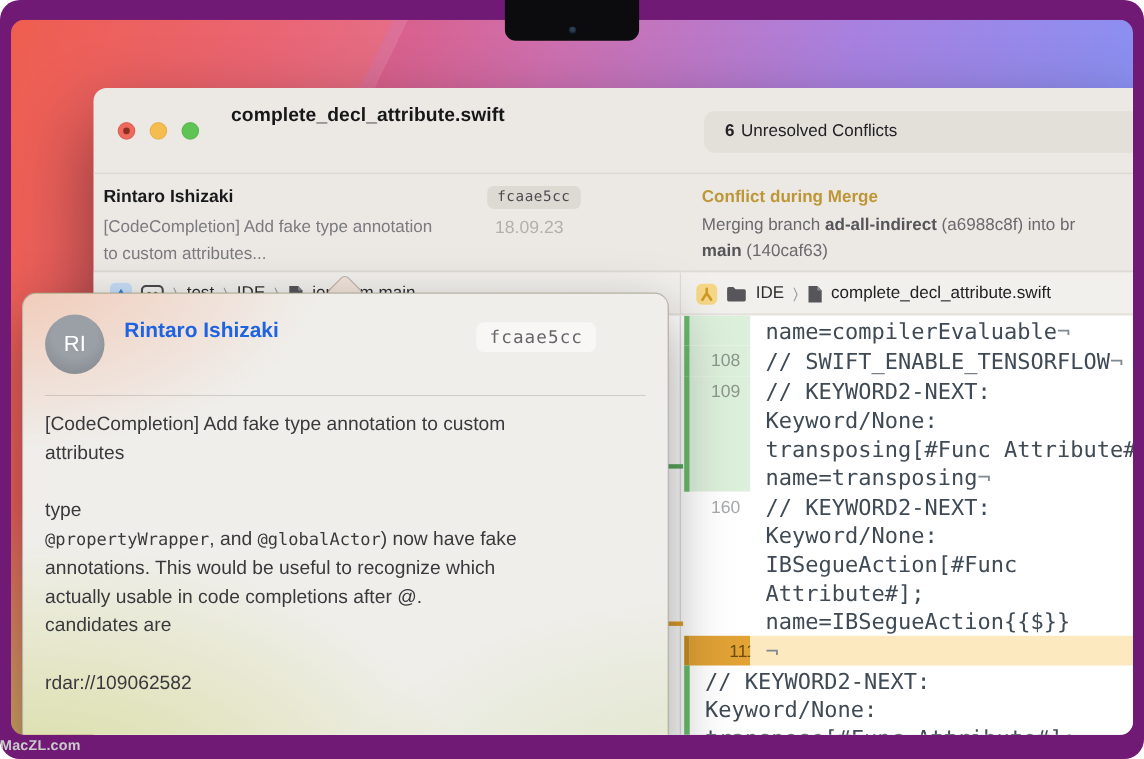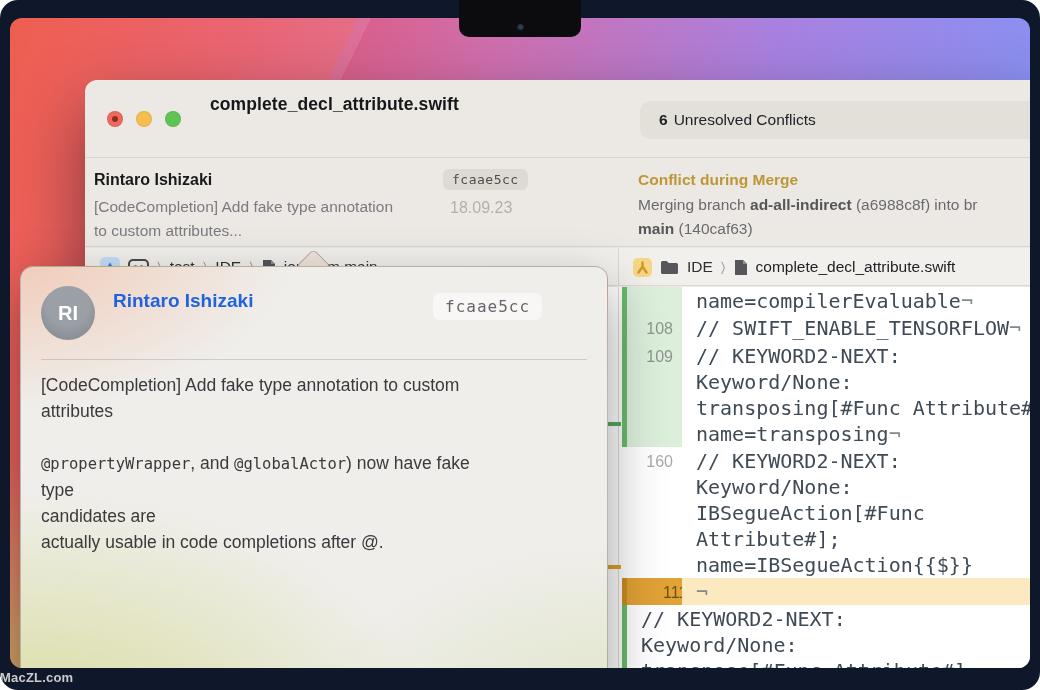--- a/index.html
+++ b/index.html
@@ -1,19 +1,19 @@
 <!DOCTYPE html>
 <html><head>
 <meta charset="utf-8">
 <style>
   * { margin:0; padding:0; box-sizing:border-box; }
   body { background:#ffffff; font-family:"Liberation Sans", sans-serif; width:1040px; height:690px; overflow:hidden; }
 
   
-  .device { position:relative; width:1040px; height:690px; background:#0f172a; border-radius:18px; overflow:hidden; }
+  .device { position:relative; width:1040px; height:690px; background:#701a75; border-radius:18px; overflow:hidden; }
   .screen { position:absolute; left:10px; top:18px; width:1020px; height:650px; border-radius:12px; overflow:hidden;
             background:
               radial-gradient(60% 55% at 6% 102%, rgba(186,198,96,.95), rgba(186,198,96,0) 62%),
               linear-gradient(103deg, #e74a3e 0%, #e15470 20%, #cf6fae 42%, #a881e0 66%, #8b8ff1 88%, #91a0f4 100%); }
   .screen::before { content:""; position:absolute; inset:0;
               background:linear-gradient(116deg, rgba(255,140,120,.30) 0 26%, rgba(255,255,255,.10) 26% 27%, transparent 27%); }
   .notch { position:absolute; left:459px; top:0; width:122px; height:37px; background:#0c0c0e; border-radius:0 0 10px 10px; z-index:90; }
   .camera { position:absolute; left:50%; top:24px; width:7px; height:7px; margin-left:-3px; border-radius:50%;
             background:radial-gradient(circle at 50% 40%, #2b4158 0 28%, #0e151d 70%); }
   .bezel-label { position:absolute; left:0; right:0; bottom:2px; height:18px; text-align:left;
@@ -90,21 +90,21 @@
               border:1px solid rgba(90,80,75,.35); border-radius:5px; transform:rotate(45deg); z-index:1; }
   .popover { position:absolute; inset:0; z-index:2; border-radius:13px; border:1px solid rgba(100,92,84,.38);
              box-shadow:0 22px 55px rgba(0,0,0,.38);
              background:
                radial-gradient(110% 80% at -4% -4%, rgba(243,174,143,.60), rgba(243,174,143,0) 46%),
                radial-gradient(120% 105% at 2% 112%, rgba(196,205,90,.58), rgba(196,205,90,0) 58%),
                radial-gradient(110% 95% at 103% 112%, rgba(193,212,125,.38), rgba(193,212,125,0) 52%),
                #efeeeb; }
   .pv-avatar { position:absolute; left:20px; top:19px; width:54px; height:54px; border-radius:50%;
                background:radial-gradient(circle at 50% 35%, #9aa0a6 0 45%, #7e8489 100%);
-               color:#ffffff; font-size:20px; font-weight:700; display:flex; align-items:center; justify-content:center; }
+               color:#ffffff; font-size:20px; font-weight:400; display:flex; align-items:center; justify-content:center; }
   .pv-author { position:absolute; left:92px; top:23px; font-size:19px; font-weight:700; color:#1e63df; }
   .pv-date { position:absolute; left:92px; top:56px; font-size:17.5px; color:#5c5c60; }
   .pv-hash { position:absolute; left:412px; top:26px; background:rgba(255,255,255,.55); border-radius:7px;
              padding:4px 12px; font-family:"DejaVu Sans Mono", monospace; font-size:16px; color:#66666a; letter-spacing:1px; }
   .pv-div { position:absolute; left:20px; right:20px; top:92px; border-top:1px solid rgba(60,55,50,.18); }
   .pv-body { position:absolute; left:20px; right:18px; top:105px; font-size:17.5px; line-height:26px; color:#3a3a3d; }
   .pv-para { margin-bottom:26px; }
   .pv-line { min-height:26px; white-space:nowrap; }
   .mono { font-family:"DejaVu Sans Mono", monospace; font-size:15.5px; }
 
@@ -233,24 +233,28 @@
         <div class="pv-avatar">RI</div>
         <div class="pv-author">Rintaro Ishizaki</div>
         <div class="pv-hash">fcaae5cc</div>
         <div class="pv-div"></div>
         <div class="pv-body" id="pv-body">
             <div class="pv-para">
               <div class="pv-line">[CodeCompletion] Add fake type annotation to custom</div>
               <div class="pv-line">attributes</div>
             </div>
             <div class="pv-para">
+              <div class="pv-line">type</div>
               <div class="pv-line"><span class="mono">@propertyWrapper</span>, and <span class="mono">@globalActor</span>) now have fake</div>
-              <div class="pv-line">type</div>
+              <div class="pv-line">annotations. This would be useful to recognize which</div>
+              <div class="pv-line">actually usable in code completions after @.</div>
               <div class="pv-line">candidates are</div>
-              <div class="pv-line">actually usable in code completions after @.</div>
+            </div>
+            <div class="pv-para">
+              <div class="pv-line">rdar://109062582</div>
             </div>
           </div>
       </div>
     </div>
 
   </div>
   <div class="notch">
     <div class="camera"></div>
   </div>
   <div class="bezel-label">MacZL.com</div>

